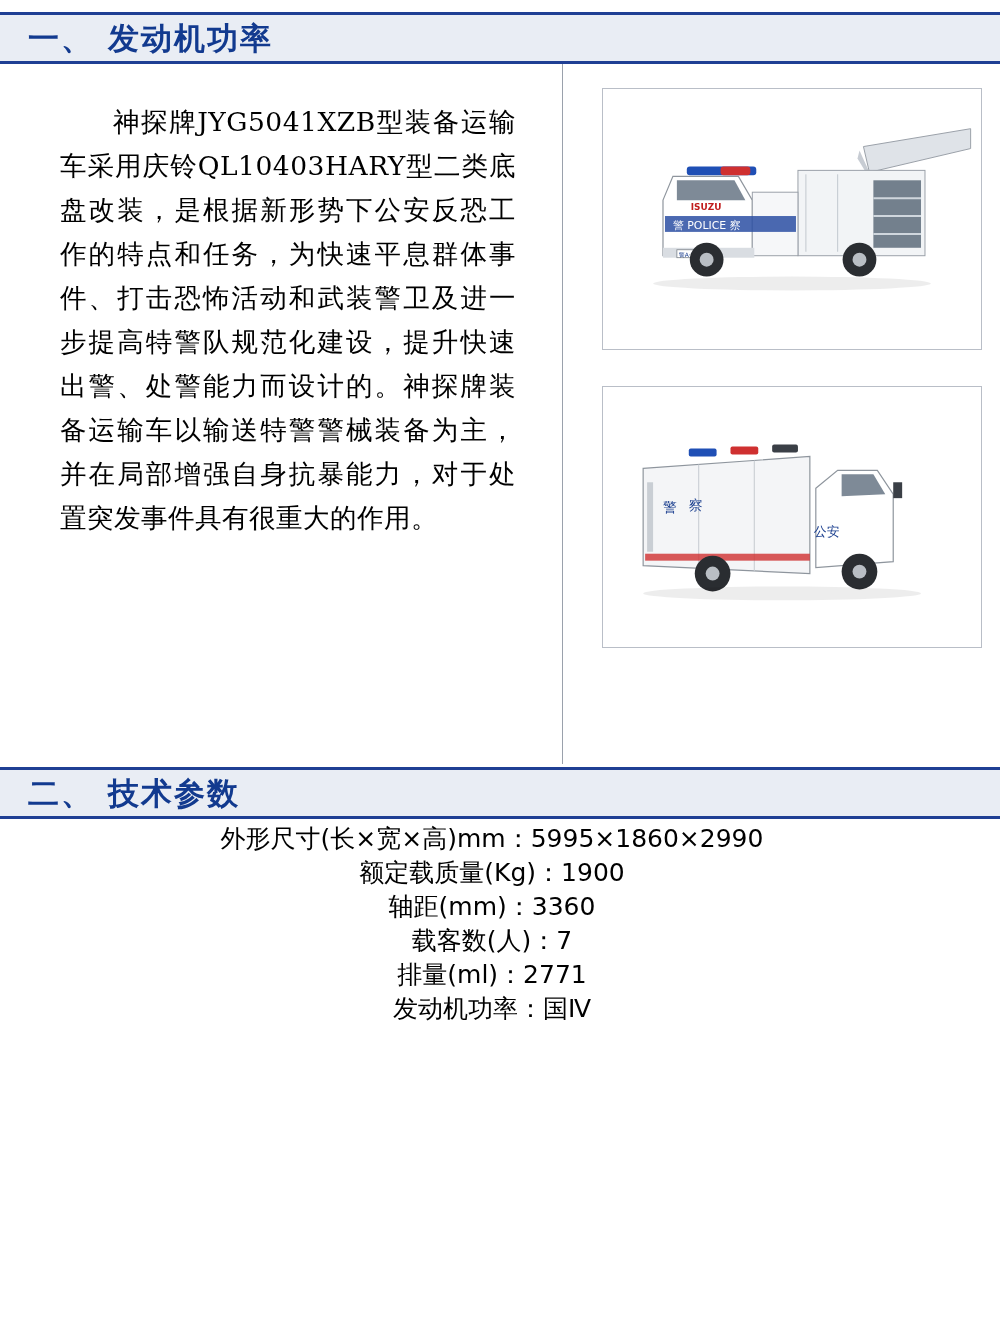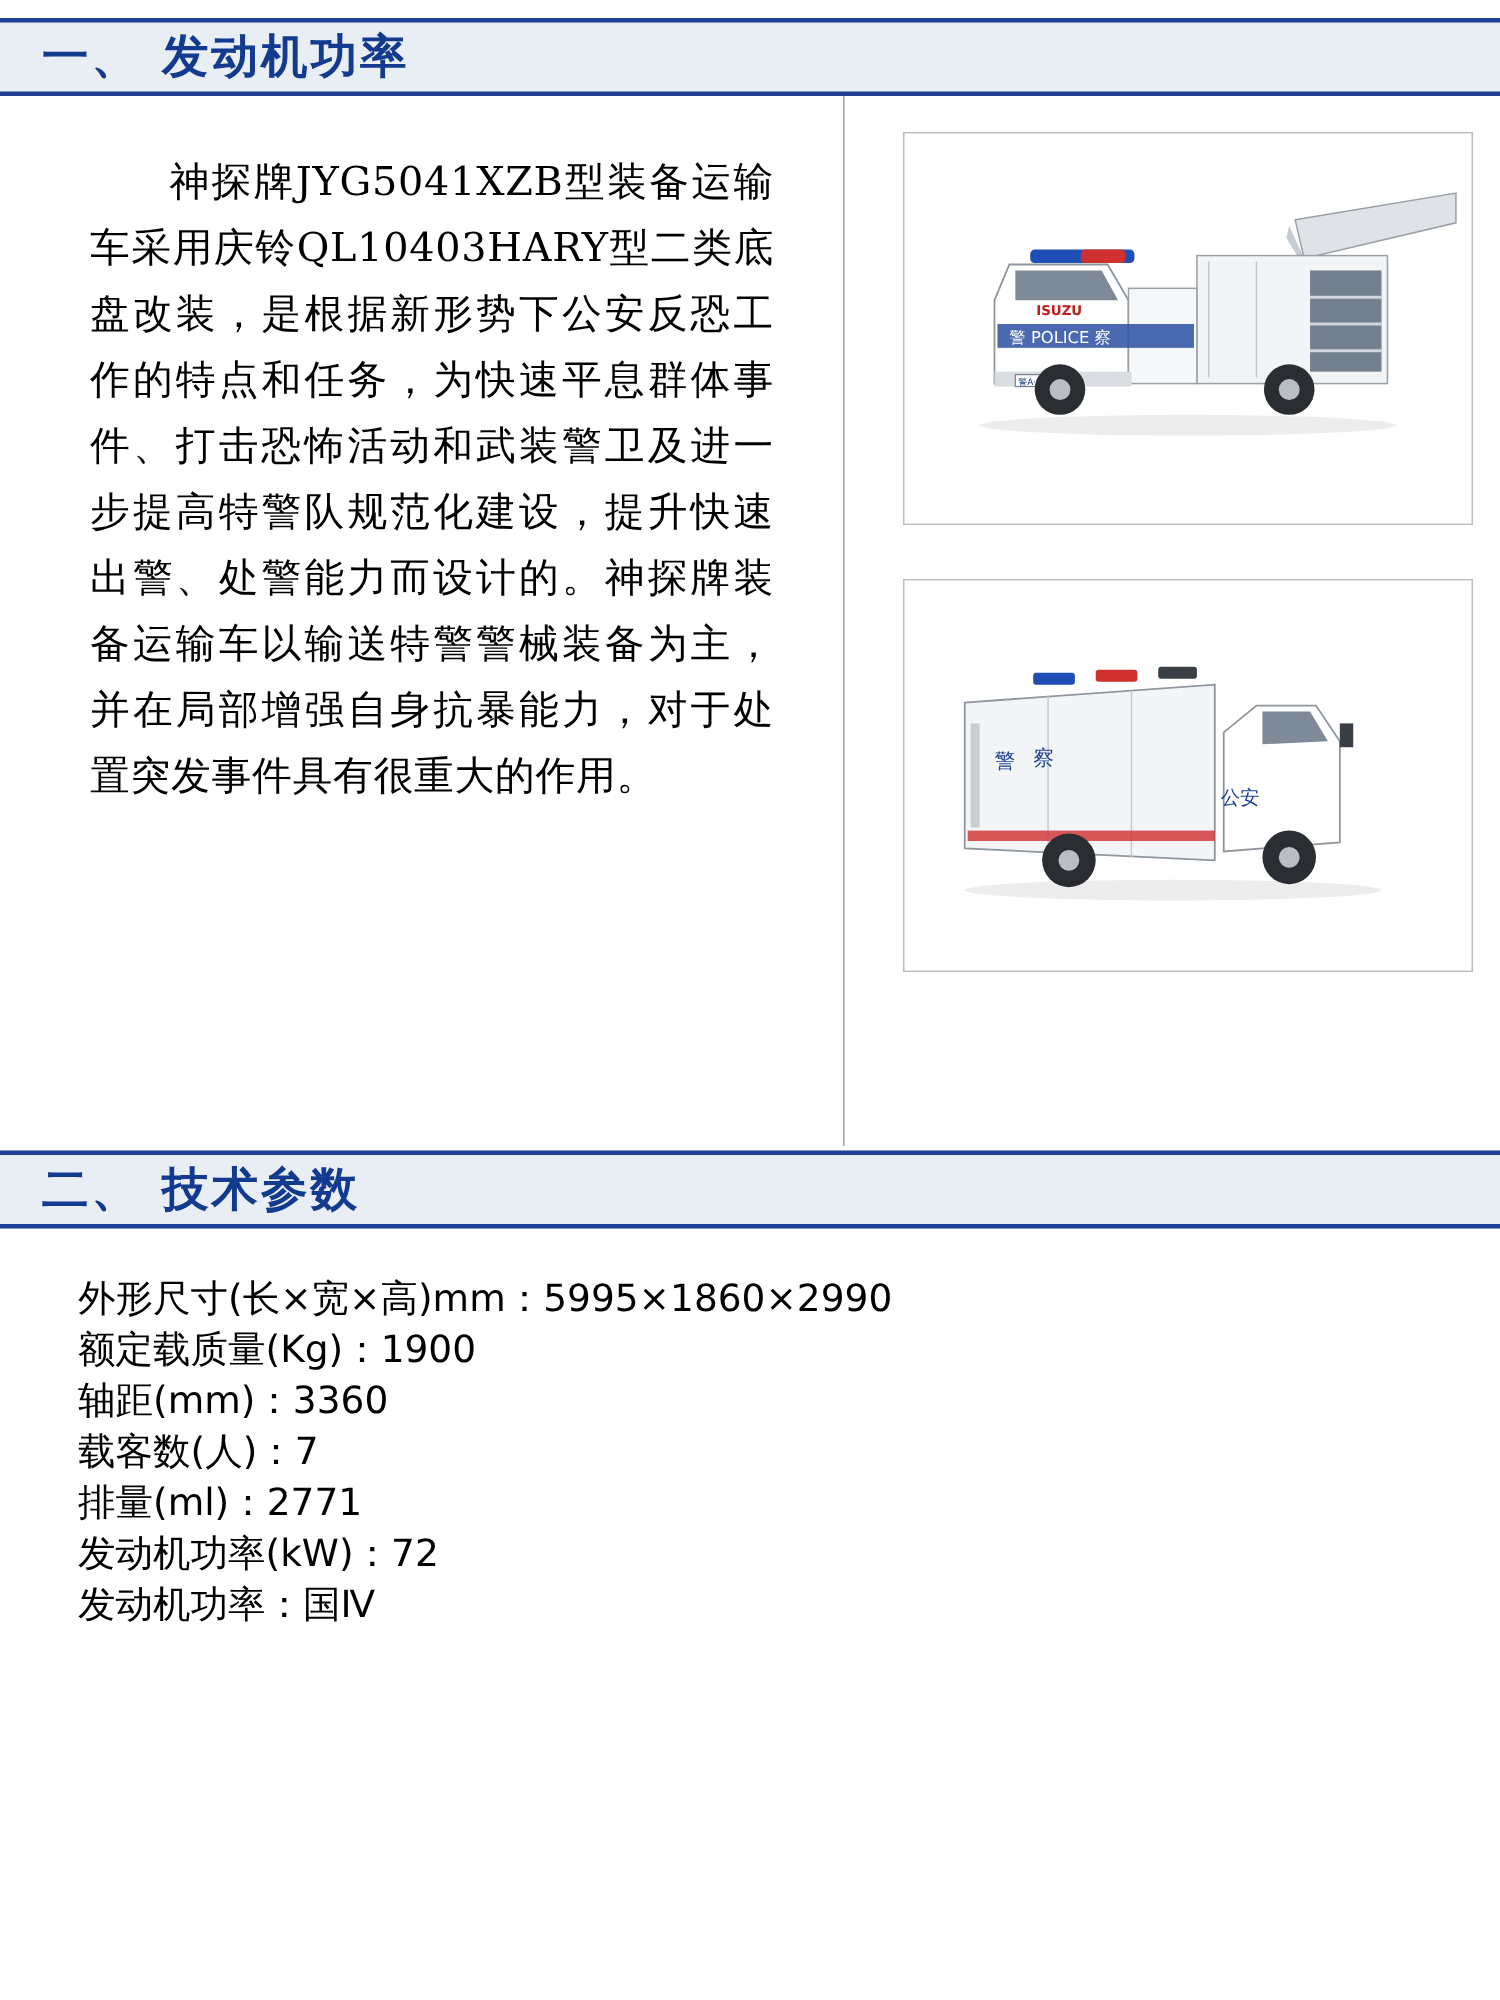--- a/index.html
+++ b/index.html
@@ -86,24 +86,25 @@
   }
   #photo-1 { left: 586px; top: 24px; width: 380px; height: 262px; }
   #photo-2 { left: 586px; top: 322px; width: 380px; height: 262px; }
 
   
   .truck-svg { display: block; width: 100%; height: 100%; }
 
   
   #section2-body {
     position: absolute;
-    top: 819px;
+    top: 792px;
     left: 0;
     width: 1000px;
     height: 514px;
+    text-align: center;
   }
   .spec-list {
     position: absolute;
     left: 52px;
     top: 30px;
     width: 880px;
   }
   .spec-line {
     font-family: "DejaVu Sans", sans-serif;
     font-size: 25px;
@@ -214,18 +215,17 @@
     <span class="title" style="padding-left:14px;">技术参数</span>
   </div>
 
   <div id="section2-body">
     <div class="spec-list">
       <div class="spec-line">外形尺寸(长×宽×高)mm：5995×1860×2990</div>
       <div class="spec-line">额定载质量(Kg)：1900</div>
       <div class="spec-line">轴距(mm)：3360</div>
       <div class="spec-line">载客数(人)：7</div>
       <div class="spec-line">排量(ml)：2771</div>
-      <div class="spec-line">发动机功率(kW)：72</div>
       <div class="spec-line">发动机功率：国Ⅳ</div>
     </div>
   </div>
 
 </div>
 
 </body></html>

